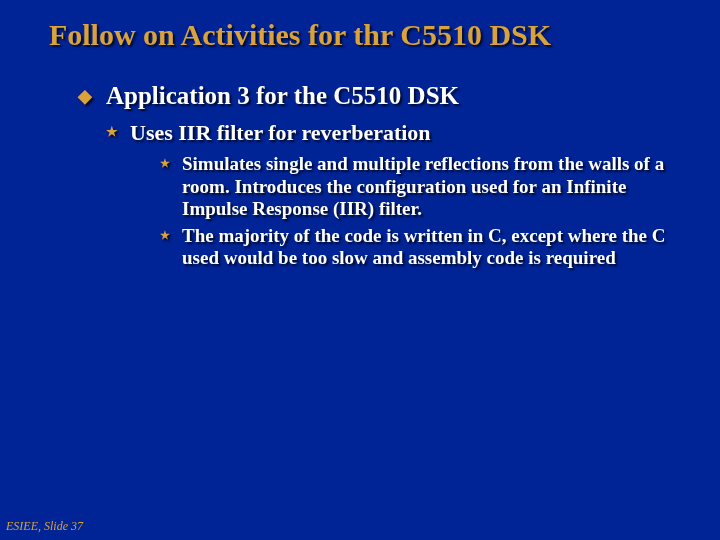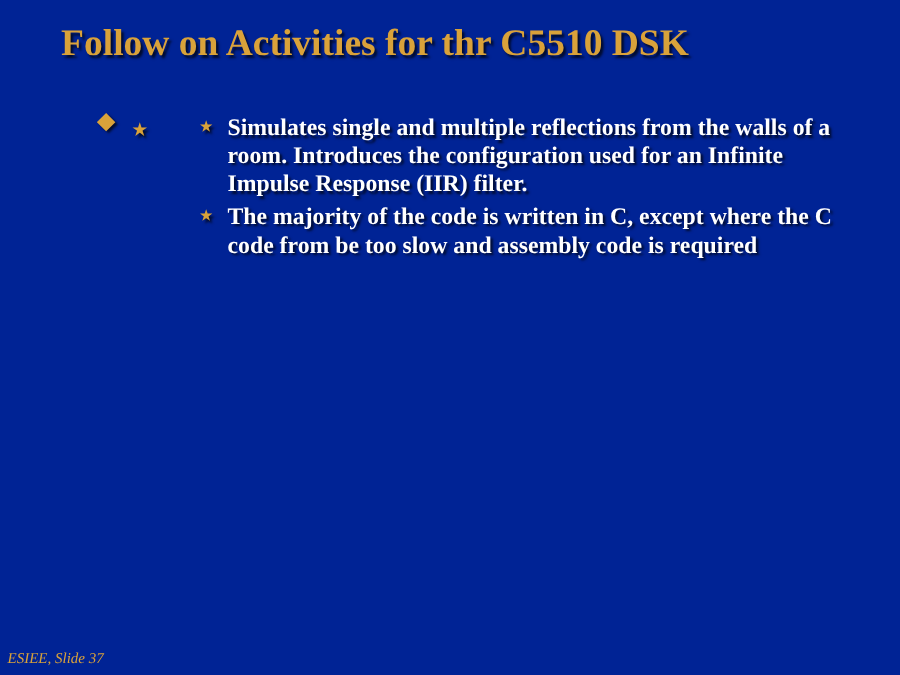--- a/index.html
+++ b/index.html
@@ -99,33 +99,35 @@
 <body>
 
 <div class="slide">
 
   <div class="title">Follow on Activities for thr C5510 DSK</div>
 
   <div class="body">
 
     <div class="l1">
       <span class="bullet">◆</span>
+      <span>Application 3 for the C5510 DSK</span>
     </div>
 
     <div class="l2">
       <span class="bullet">★</span>
+      <span>Uses IIR filter for reverberation</span>
     </div>
 
     <div class="l3">
       <span class="bullet">★</span>
       <span>Simulates single and multiple reflections from the walls of a room. Introduces the configuration used for an Infinite Impulse Response (IIR) filter.</span>
     </div>
 
     <div class="l3">
       <span class="bullet">★</span>
-      <span>The majority of the code is written in C, except where the C code from be too slow and assembly code is required</span>
+      <span>The majority of the code is written in C, except where the C used would be too slow and assembly code is required</span>
     </div>
 
   </div>
 
   <div class="footer">ESIEE, Slide 37</div>
 
 </div>
 
 </body></html>

